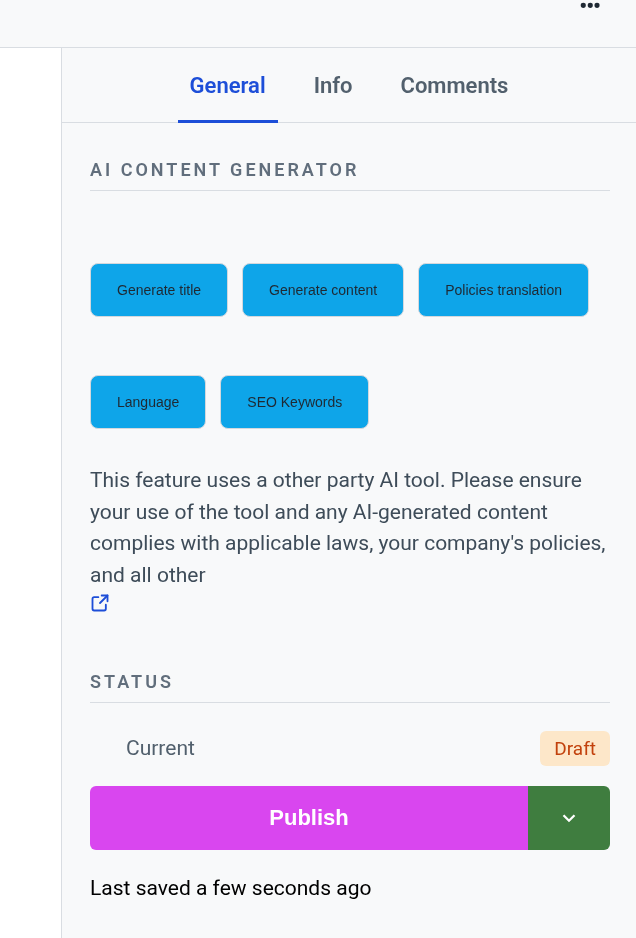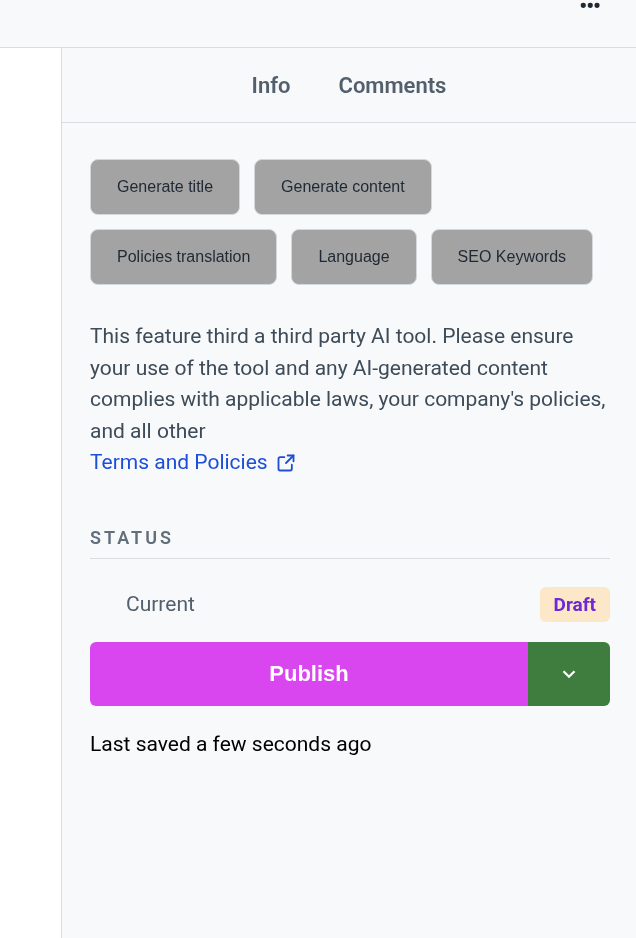--- a/index.html
+++ b/index.html
@@ -87,29 +87,30 @@
     border-bottom: 1px solid #d9dde2;
     margin-bottom: 28px;
   }
   .btn-group {
     display: flex;
     flex-wrap: wrap;
     gap: 14px;
     margin-bottom: 36px;
   }
   .ai-btn {
-    background: #a3a3a3;
+    background: #0ea5e9;
     border: 1px solid #d4d8dd;
     border-radius: 8px;
     padding: 18px 26px;
-    font-size: 16px;
+    font-size: 14px;
     font-weight: 500;
     color: #1f2933;
     cursor: pointer;
     white-space: nowrap;
+    margin-top: 44px;
   }
   .disclaimer {
     font-size: 21px;
     line-height: 1.5;
     color: #3e4c59;
     margin-bottom: 48px;
   }
   .terms-link {
     color: #1d4ed8;
     text-decoration: none;
@@ -130,23 +131,23 @@
     align-items: center;
     margin-bottom: 20px;
     margin-left: 36px;
   }
   .status-label {
     font-size: 21px;
     color: #52606d;
   }
   .draft-badge {
     background: #fde7c9;
-    color: #6d28d9;
+    color: #c2410c;
     font-size: 19px;
-    font-weight: 700;
+    font-weight: 400;
     padding: 6px 14px;
     border-radius: 6px;
   }
   .publish-wrap {
     display: flex;
     width: 100%;
     border-radius: 6px;
     overflow: hidden;
     margin-bottom: 26px;
   }
@@ -188,44 +189,47 @@
 <div class="topbar">
   <span class="more-icon">•••</span>
 </div>
 
 <div class="content-wrap">
   <div class="left-rail"></div>
 
   <div class="main">
 
     <div class="tabs">
+      <div class="tab active">
+        <span>General</span>
+      </div>
       <div class="tab">
         <span>Info</span>
       </div>
       <div class="tab">
         <span>Comments</span>
       </div>
     </div>
 
     <div class="panel">
 
+      <div class="section-title">AI CONTENT GENERATOR</div>
 
       <div class="btn-group">
         <button class="ai-btn">Generate title</button>
         <button class="ai-btn">Generate content</button>
         <button class="ai-btn">Policies translation</button>
         <button class="ai-btn">Language</button>
         <button class="ai-btn">SEO Keywords</button>
       </div>
 
       <div class="disclaimer">
-        <span>This feature third a third party AI tool. Please ensure your use of the tool and any AI-generated content complies with applicable laws, your company's policies, and all other</span>
+        <span>This feature uses a other party AI tool. Please ensure your use of the tool and any AI-generated content complies with applicable laws, your company's policies, and all other</span>
         <br>
         <a class="terms-link">
-          <span>Terms and Policies</span>
           <svg class="ext-icon" viewBox="0 0 24 24">
             <path d="M14 3h7v7" fill="none" stroke="#1d4ed8" stroke-width="2.2" stroke-linecap="round" stroke-linejoin="round"></path>
             <path d="M21 3l-9 9" fill="none" stroke="#1d4ed8" stroke-width="2.2" stroke-linecap="round"></path>
             <path d="M19 14v5a2 2 0 0 1-2 2H5a2 2 0 0 1-2-2V7a2 2 0 0 1 2-2h5" fill="none" stroke="#1d4ed8" stroke-width="2.2" stroke-linecap="round" stroke-linejoin="round"></path>
           </svg>
         </a>
       </div>
 
       <div class="section-title">STATUS</div>
 

